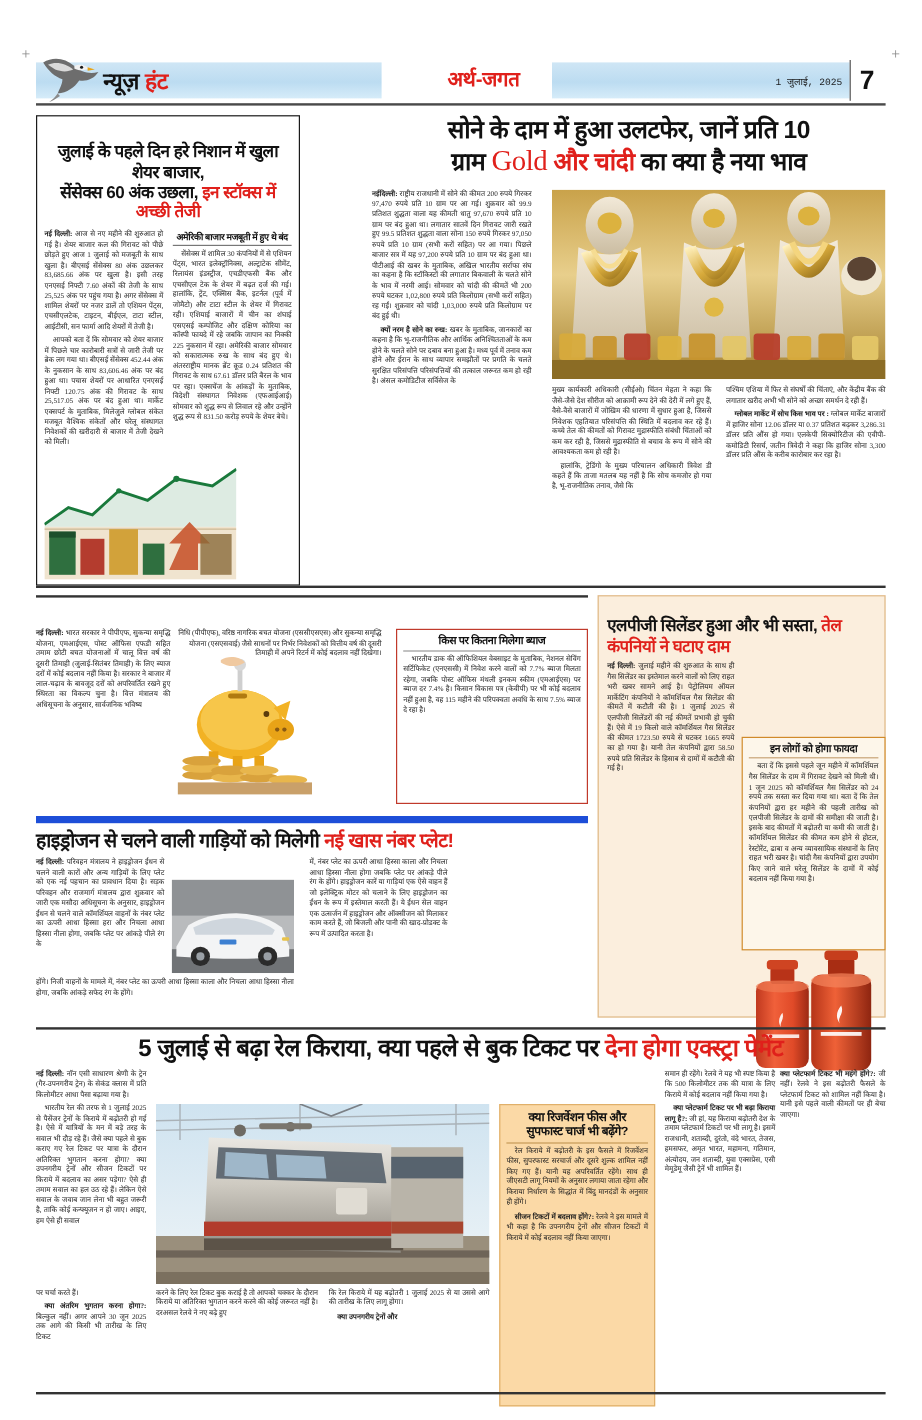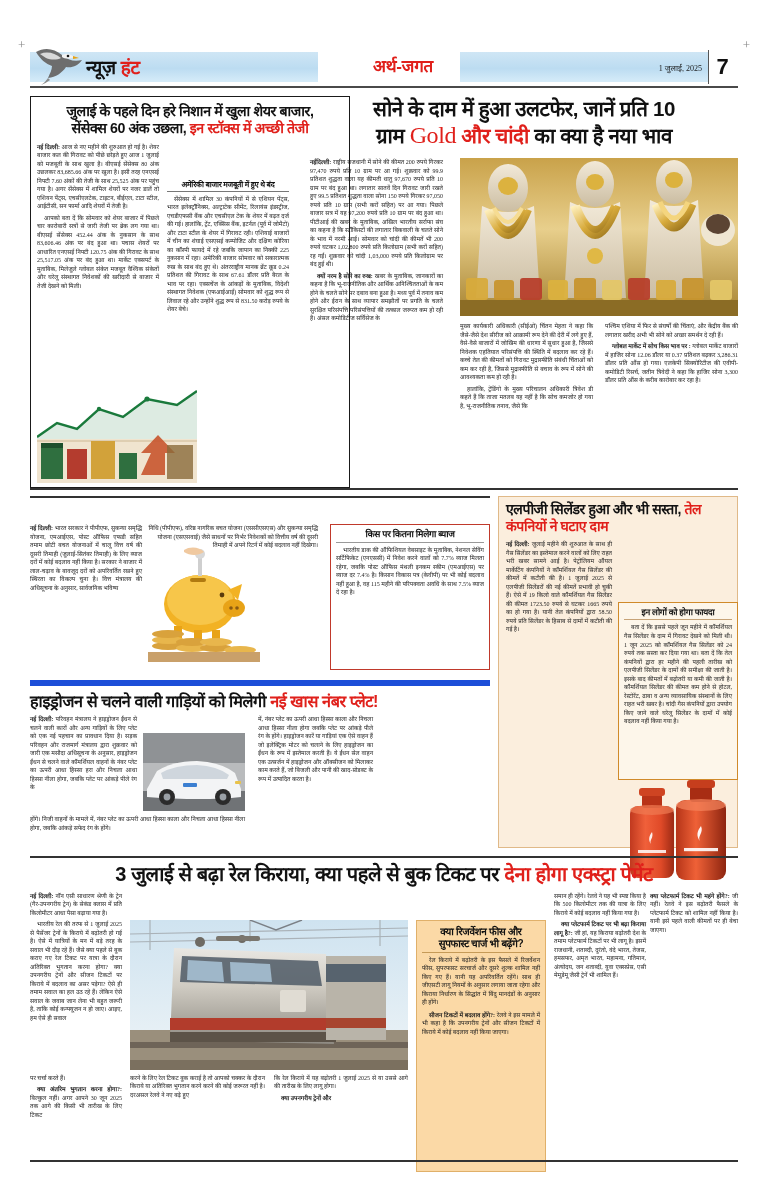--- a/index.html
+++ b/index.html
@@ -33,21 +33,21 @@
     position:absolute; left:318px; top:4px; width:110px;
     text-align:center; font-family:"Liberation Sans", sans-serif;
     font-weight:bold; font-size:17px; color:#e0201b; letter-spacing:-0.2px;
   }
   .mh-right-band {
     position:absolute; left:430px; top:2px; width:248px; height:30px;
     background:linear-gradient(180deg,#cfe6f5 0%,#bcdcf1 55%,#d6ecf9 100%);
   }
   .mh-date {
     position:absolute; right:36px; top:12px;
-    font-family:Liberation Serif, serif; font-size:8px; color:#1a1a1a;
+    font-family:Liberation Mono, monospace; font-size:8px; color:#1a1a1a;
   }
   .mh-pageno {
     position:absolute; right:2px; top:0px; width:28px; height:34px;
     display:flex; align-items:center; justify-content:center;
     font-family:"Liberation Sans", sans-serif; font-weight:bold; font-size:22px; color:#111;
     border-left:1px solid #555;
   }
   .mh-rule { position:absolute; left:0; top:36px; width:708px; height:2px; background:#4a4a4a; }
 
   
@@ -62,26 +62,26 @@
     font-size:6.0px; line-height:1.42; color:#1c1c1c;
     text-align:justify; hyphens:none;
   }
   .body .dl { font-weight:bold; }
   .boxhl {
     font-family:"Liberation Sans", sans-serif;
     font-weight:bold; color:#111; line-height:1.2; letter-spacing:-0.3px;
   }
 
   
-  .s1 { position:absolute; left:30px; top:96px; width:320px; height:392px;
-        border:1.6px solid #1a1a1a; padding:6px 6px 4px 6px; }
+  .s1 { position:absolute; left:30px; top:96px; width:220px; height:392px;
+        border:1.6px solid #1a1a1a; padding:22px 6px 4px 6px; }
   .s1-hl { font-size:14.2px; text-align:center; }
   .s1-cols { margin-top:6px; display:flex; gap:8px; }
   .s1-c1 { width:122px; }
-  .s1-c2 { width:122px;margin-top:36px; }
+  .s1-c2 { width:122px; }
   .s1-sub {
     font-family:"Liberation Sans", sans-serif; font-weight:bold;
     font-size:7.6px; color:#111; text-align:center;
     border-bottom:1px solid #777; padding-bottom:2px; margin-bottom:3px;
     letter-spacing:-0.3px;
   }
   .s1-art { position:absolute; left:6px; bottom:4px; width:160px; height:100px; }
 
   
   .s2 { position:absolute; left:310px; top:96px; width:428px; height:392px; }
@@ -102,21 +102,21 @@
   .s3-pig { position:absolute; left:118px; top:22px; width:112px; height:122px; }
   .s3-box {
     position:absolute; left:300px; top:0px; width:160px; height:146px;
     border:1.3px solid #c0392b; padding:4px 5px;
   }
   .s3-box-hl { font-size:9px; text-align:center; border-bottom:1px solid #999;
                padding-bottom:2px; margin-bottom:3px; }
 
   
   .s4 { position:absolute; left:498px; top:496px; width:240px; height:352px;
-        background:#fbeedd; border:1.2px solid #e0b988; padding:4px 7px; }
+        background:#fbeedd; border:1.2px solid #e0b988; padding:16px 7px; }
   .s4-hl { font-size:14px; line-height:1.22; }
   .s4-cols { margin-top:5px; position:relative; }
   .s4-c { position:absolute; width:106px; }
   .s4-box {
     position:absolute; left:112px; top:62px; width:120px; height:178px;
     border:1.2px solid #d08a2a; background:#fdf6ea; padding:4px 5px;
   }
   .s4-box-hl { font-size:8.6px; text-align:center; border-bottom:1px solid #c7a377;
                padding-bottom:2px; margin-bottom:3px; }
   .s4-cyl { position:absolute; left:116px; top:232px; width:116px; height:112px; }
@@ -409,21 +409,21 @@
           <rect x="92" y="48" width="6" height="3" rx="1" fill="#e8c24a"></rect>
         </svg>
       </div>
       <div class="s5-c" style="left:228px; top:0; width:115px;">
         <p class="body">में, नंबर प्लेट का ऊपरी आधा हिस्सा काला और निचला आधा हिस्सा नीला होगा जबकि प्लेट पर आंकड़े पीले रंग के होंगे। हाइड्रोजन कारें या गाड़ियां एक ऐसे वाहन हैं जो इलेक्ट्रिक मोटर को चलाने के लिए हाइड्रोजन का ईंधन के रूप में इस्तेमाल करती हैं। ये ईंधन सेल वाहन एक उत्सर्जन में हाइड्रोजन और ऑक्सीजन को मिलाकर काम करते हैं, जो बिजली और पानी की खाद-प्रोडक्ट के रूप में उत्पादित करता है।</p>
       </div>
     </div>
   </div>
 
   <div class="s6">
-    <div class="hl s6-hl"><span>3 जुलाई से बढ़ा रेल किराया, क्या पहले से बुक टिकट पर </span><span class="red">देना होगा एक्स्ट्रा पेमेंट</span></div>
+    <div class="hl s6-hl"><span>5 जुलाई से बढ़ा रेल किराया, क्या पहले से बुक टिकट पर </span><span class="red">देना होगा एक्स्ट्रा पेमेंट</span></div>
 
     <div class="s6-body">
       <div class="s6-c" style="left:0; top:0; width:92px;">
         <p class="body"><span class="dl">नई दिल्ली:</span> <span>नॉन एसी साधारण श्रेणी के ट्रेन (गैर-उपनगरीय ट्रेन) के सेकंड क्लास में प्रति किलोमीटर आधा पैसा बढ़ाया गया है।</span></p>
         <p class="body" style="margin-top:3px; text-indent:7px;">भारतीय रेल की तरफ से 1 जुलाई 2025 से पैसेंजर ट्रेनों के किराये में बढ़ोतरी हो गई है। ऐसे में यात्रियों के मन में बड़े तरह के सवाल भी दौड़ रहे हैं। जैसे क्या पहले से बुक कराए गए रेल टिकट पर यात्रा के दौरान अतिरिक्त भुगतान करना होगा? क्या उपनगरीय ट्रेनों और सीजन टिकटों पर किराये में बदलाव का असर पड़ेगा? ऐसे ही तमाम सवाल का हल उठ रहे हैं। लेकिन ऐसे सवाल के जवाब जान लेना भी बहुत जरूरी है, ताकि कोई कन्फ्यूजन न हो जाए। आइए, हम ऐसे ही सवाल</p>
       </div>
 
       <div class="s6-train">
         <svg viewBox="0 0 278 150" width="278" height="150" preserveAspectRatio="none">
           <defs>

